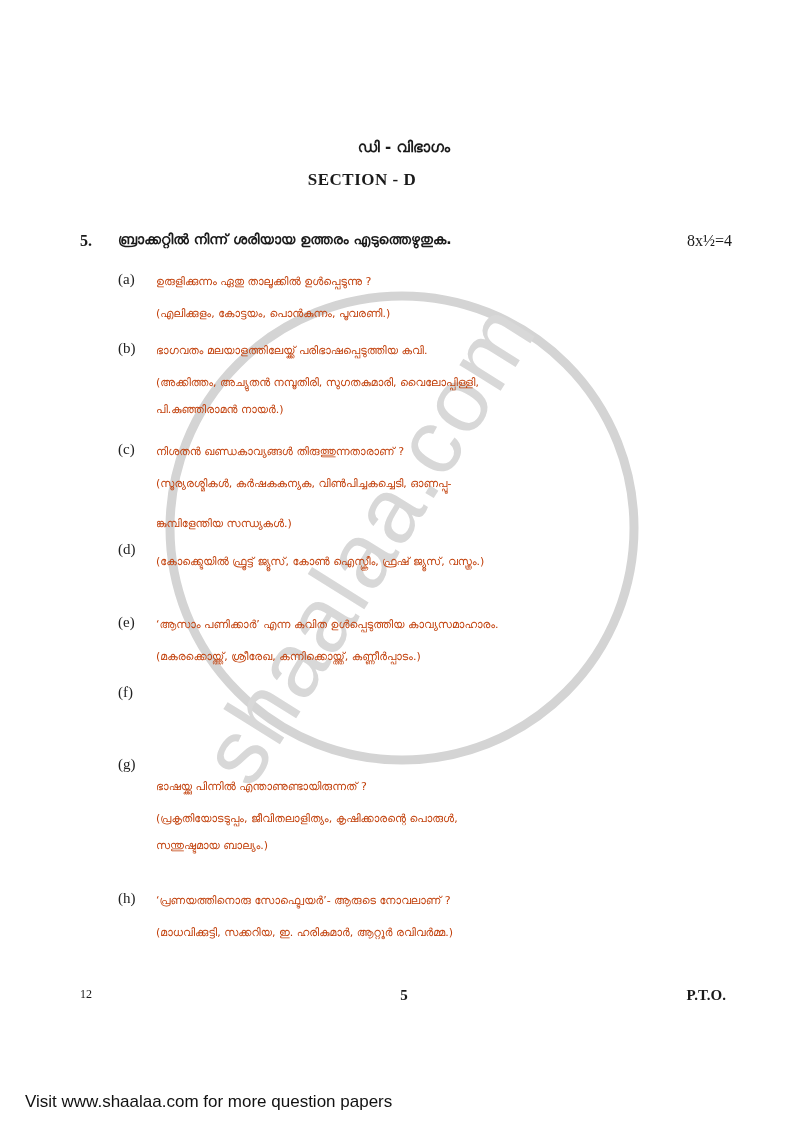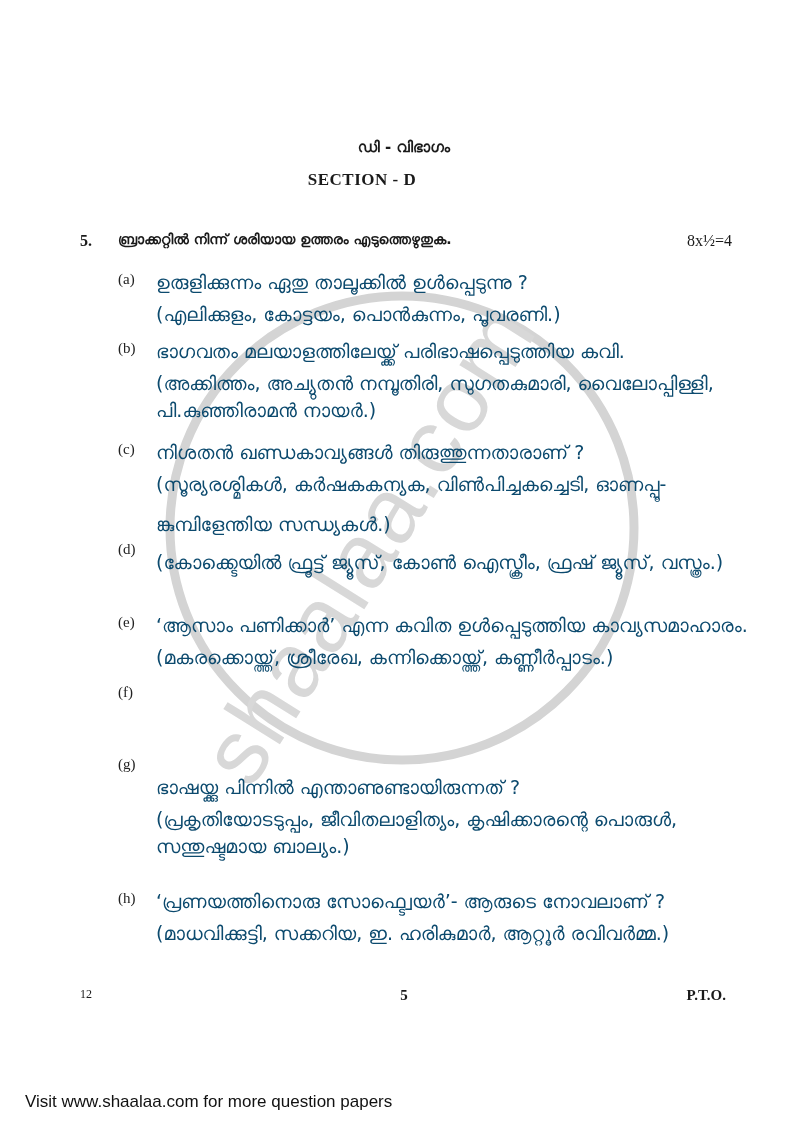--- a/index.html
+++ b/index.html
@@ -94,25 +94,25 @@
       color: #222;
     }
     .sub-body {
       position: absolute;
       left: 38px;
       top: 0;
       width: 580px;
     }
     .line {
       font-family: "DejaVu Sans", sans-serif;
-      font-size: 19px;
+      font-size: 11px;
       white-space: nowrap;
       height: 22px;
       line-height: 22px;
-      color: #0c4a6e;
+      color: #c2410c;
     }
     .gap { height: 10px; }
     .footer-left {
       position: absolute;
       left: 76px;
       top: 987px;
       font-family: "Liberation Serif", serif;
       font-weight: normal;
       font-size: 12px;
     }

